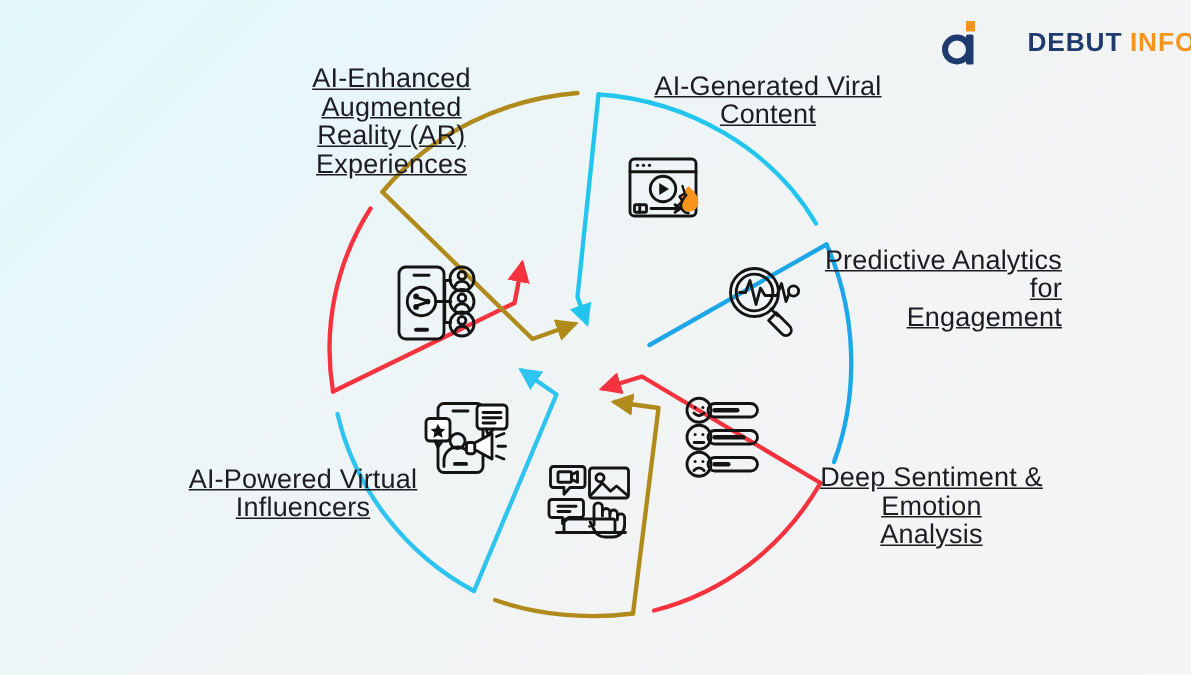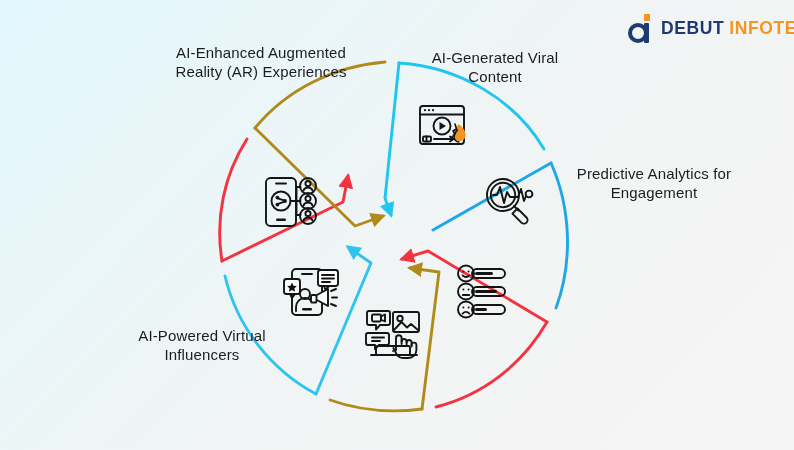--- a/index.html
+++ b/index.html
@@ -30,44 +30,45 @@
     box-sizing:border-box;
   }
   #logo-mark .d-stem{
     position:absolute;left:16px;top:9px;width:4.6px;height:20px;
     background:#1f3a6e;border-radius:1px;
   }
   #logo-mark .d-dot{
     position:absolute;left:15.5px;top:0px;width:6.5px;height:6.5px;
     background:#f7941e;
   }
-  .logo-word{font-size:17.5px;font-weight:bold;letter-spacing:.6px;line-height:1;}
+  .logo-word{font-size:17.5px;font-weight:bold;letter-spacing:.6px;line-height:1;margin-left:24px;}
   .logo-debut{color:#1f3a6e;}
   .logo-infotech{color:#f7941e;margin-left:5px;}
 
   
   #ring{position:absolute;left:195px;top:50px;width:400px;height:370px;}
   #ring svg{display:block;width:400px;height:370px;}
 
   
   .node-icon{
     position:absolute;width:64px;height:64px;
     display:flex;align-items:center;justify-content:center;
   }
   .node-icon svg{display:block;}
 
   
   .node-label{
     position:absolute;
-    font-size:15px;
+    font-size:18px;
     line-height:19px;
     color:#1c1c22;
     text-align:center;
     letter-spacing:.15px;
     white-space:pre-line;
+    text-decoration:underline;
   }
 </style>
 </head>
 <body>
 
 <div id="canvas">
 
   <div id="logo">
     <div id="logo-mark">
       <div class="d-bowl"></div>
@@ -262,25 +263,27 @@
       <path d="M41.4 34.6 a5 5 0 0 1 9.2 0"></path>
       <circle cx="46" cy="45" r="8"></circle>
       <circle cx="46" cy="42.6" r="2.6"></circle>
       <path d="M41.4 49.6 a5 5 0 0 1 9.2 0"></path>
     </svg>
   </div>
 
   <div class="node-label" style="left:168px;top:43px;width:186px;">AI-Enhanced Augmented
 Reality (AR) Experiences</div>
 
-  <div class="node-label" style="left:407px;top:48px;width:176px;">AI-Generated Viral
+  <div class="node-label" style="left:424px;top:48px;width:176px;">AI-Generated Viral
 Content</div>
 
-  <div class="node-label" style="left:564px;top:164px;width:180px;">Predictive Analytics for
+  <div class="node-label" style="left:528px;top:164px;width:180px;text-align:right;">Predictive Analytics for
 Engagement</div>
 
-
-
-  <div class="node-label" style="left:119px;top:310px;width:166px;margin-top:16px;">AI-Powered Virtual
+  <div class="node-label" style="left:524px;top:309px;width:194px;">Deep Sentiment &amp; Emotion
+Analysis</div>
+
+
+  <div class="node-label" style="left:119px;top:310px;width:166px;">AI-Powered Virtual
 Influencers</div>
 
 
 </div>
 
 </body></html>

